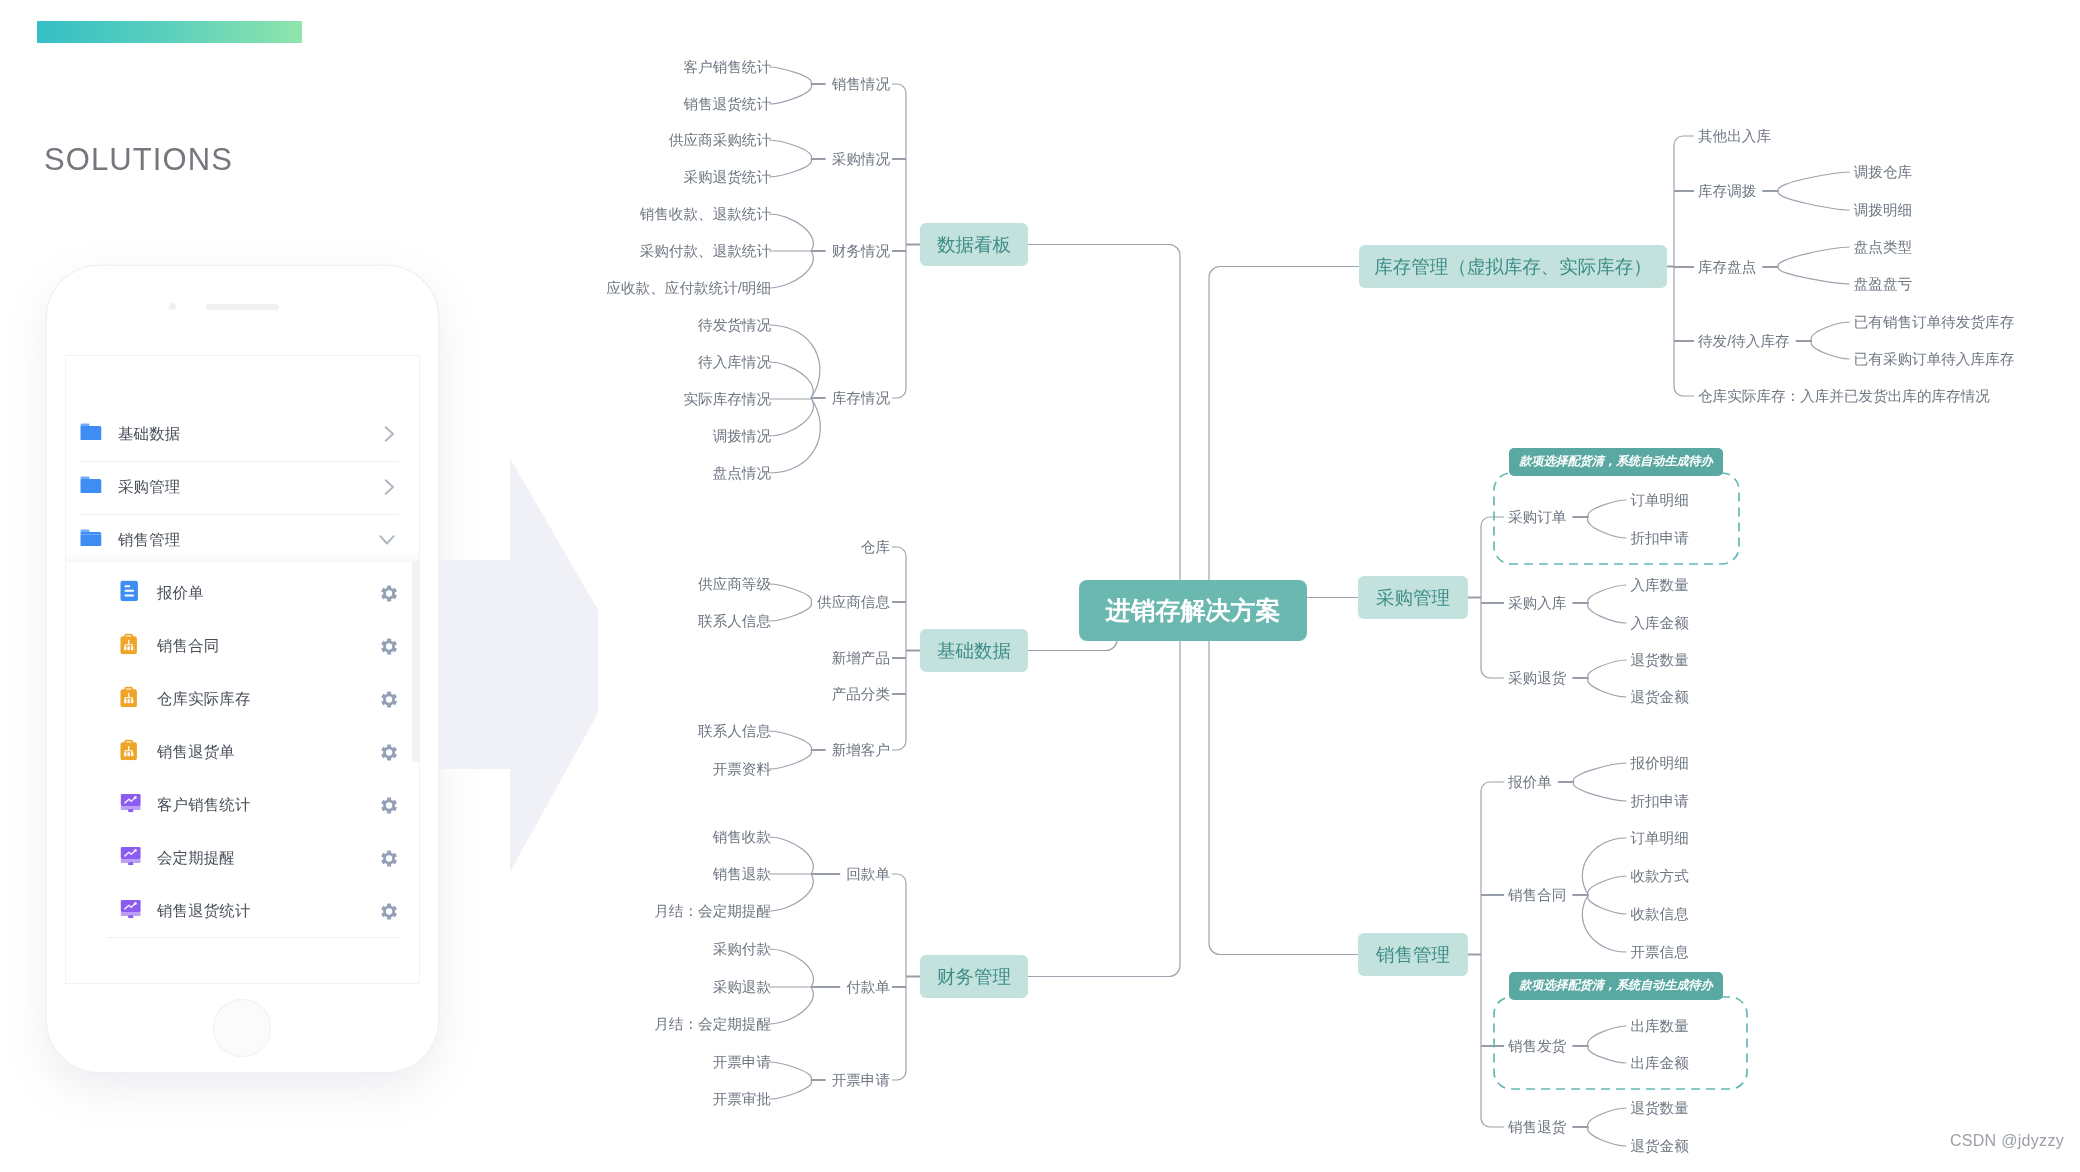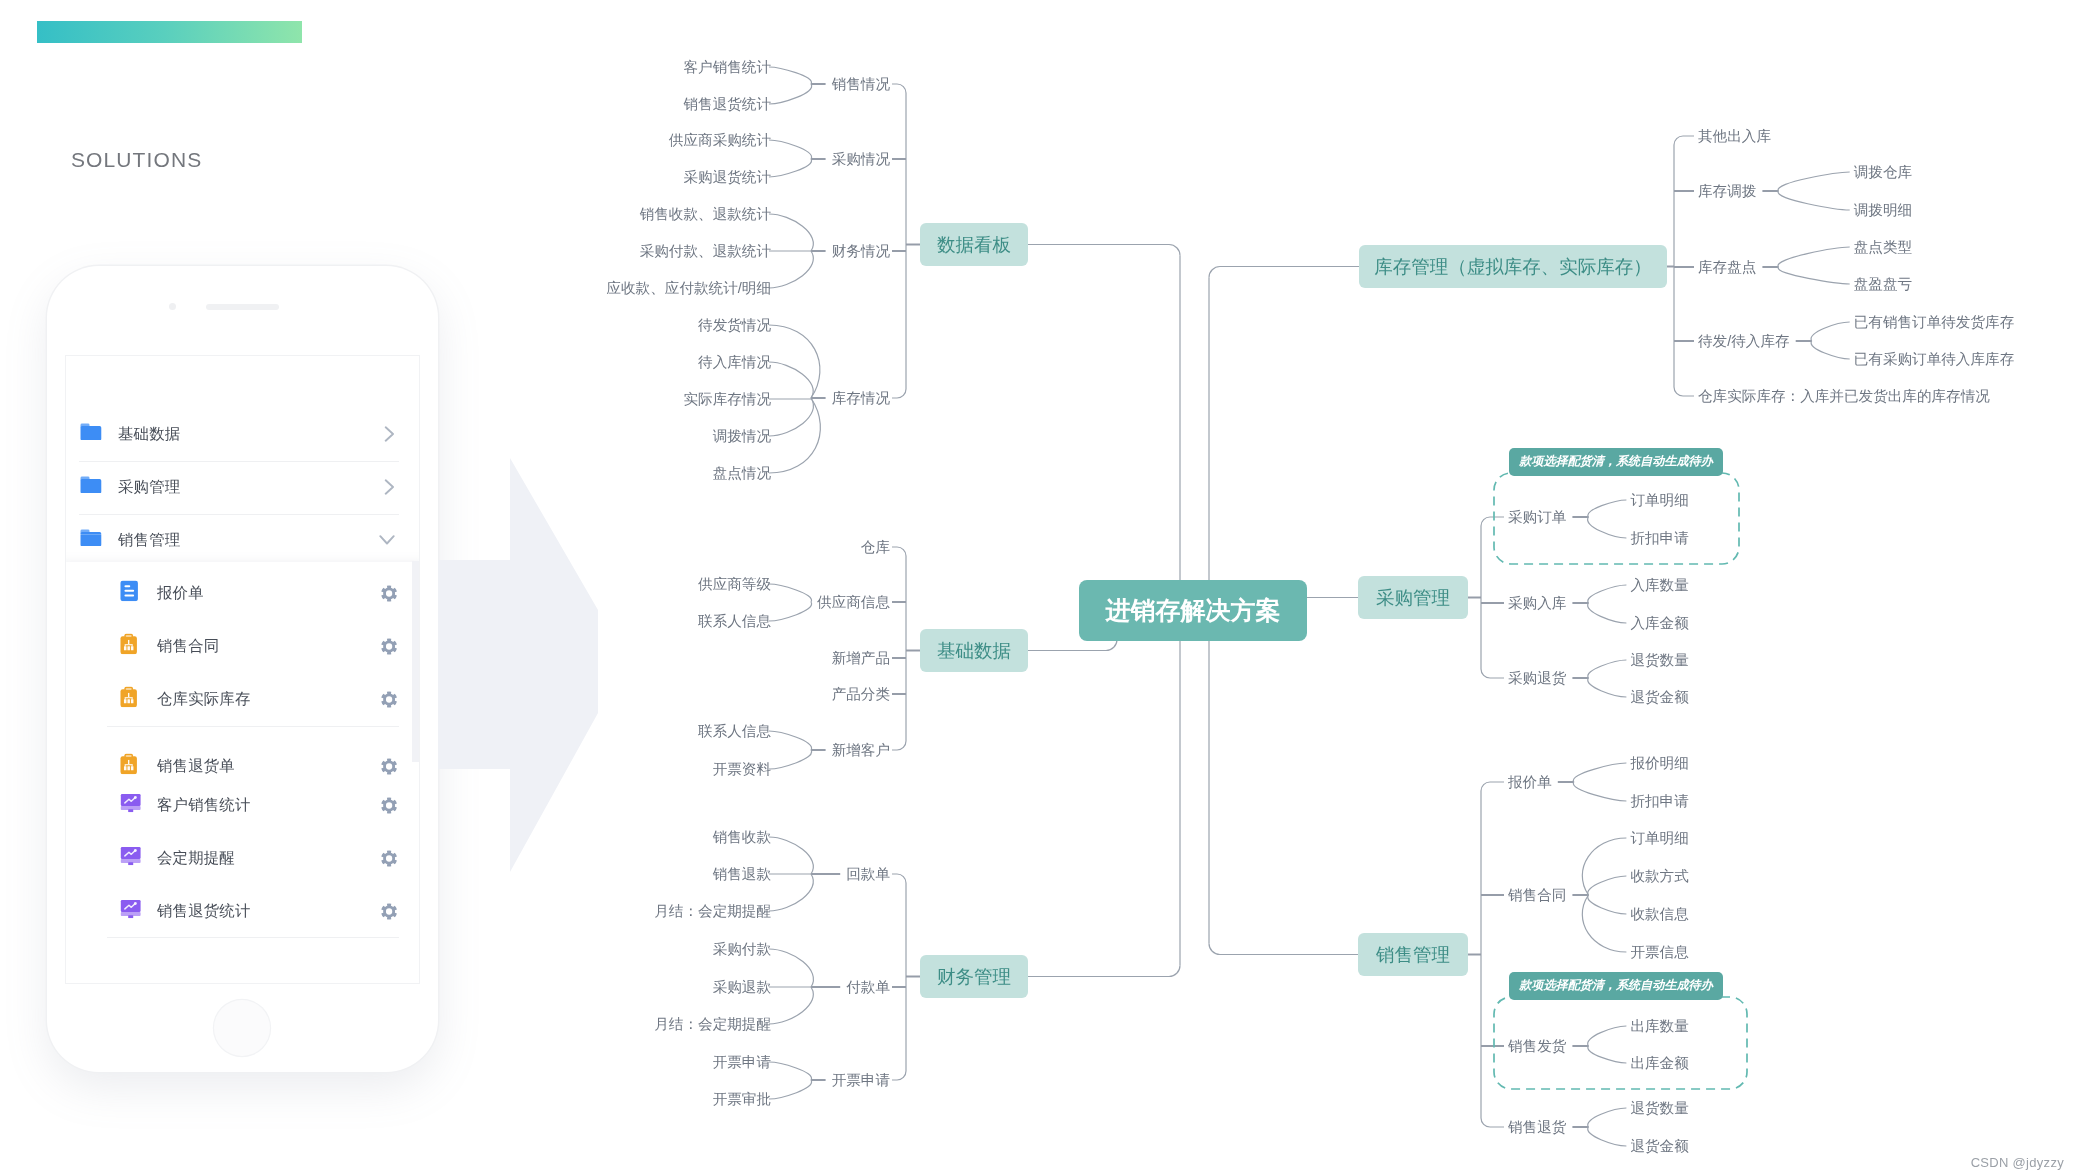--- a/index.html
+++ b/index.html
@@ -5,22 +5,22 @@
 <style>
 html,body{margin:0;padding:0;background:#fff;}
 body{width:2080px;height:1172px;font-family:"Liberation Sans",sans-serif;overflow:hidden;position:relative;}
 #stage{position:absolute;left:0;top:0;width:2080px;height:1172px;background:#fff;}
 
 
 #accent-bar{position:absolute;left:37px;top:21px;width:265px;height:22px;
   background:linear-gradient(90deg,#35bfc6 0%,#59cfbe 48%,#8fe5ab 100%);}
 #page-title{position:absolute;left:36px;top:60px;font-size:63px;line-height:76px;color:#4ec7c0;
   letter-spacing:0px;font-weight:400;white-space:nowrap;}
-#page-subtitle{position:absolute;left:44px;top:144px;font-size:21px;line-height:32px;color:#74777d;
-  letter-spacing:1.1px;font-weight:400;white-space:nowrap;margin-left:27px;}
+#page-subtitle{position:absolute;left:44px;top:144px;font-size:31px;line-height:32px;color:#74777d;
+  letter-spacing:1.1px;font-weight:400;white-space:nowrap;}
 
 
 #phone{position:absolute;left:47px;top:266px;width:391px;height:806px;border-radius:52px;
   background:#fff;box-shadow:0 0 0 1.4px #f0f1f3, 0 16px 44px rgba(125,135,155,.15);}
 #phone-speaker{position:absolute;left:159px;top:38px;width:73px;height:6px;
   border-radius:3px;background:#f0f1f3;}
 #phone-camera{position:absolute;left:122px;top:37px;width:7px;height:7px;border-radius:50%;background:#eff0f2;}
 #phone-home{position:absolute;left:167px;top:734px;width:56px;height:56px;
   border-radius:50%;background:#fbfbfc;box-shadow:0 0 0 1.2px #f2f3f5;}
 #phone-screen{position:absolute;left:18px;top:89px;width:355px;height:629px;background:#fff;
@@ -43,21 +43,21 @@
 .sep.lvl1{left:13px;width:320px;}
 .sep.lvl2{left:41px;width:292px;}
 #hl-shadow{position:absolute;left:-6px;top:206px;width:365px;height:201px;
   box-shadow:0 0 10px rgba(120,132,155,.13);background:#fff;}
 #hl-edge{position:absolute;left:412px;top:561px;width:7px;height:201px;background:#f1f2f6;}
 
 
 #arrow{position:absolute;left:438px;top:450px;}
 
 
-#wm{position:absolute;right:16px;bottom:2px;font-size:13px;color:#9ba0a7;letter-spacing:.3px;}
+#wm{position:absolute;right:16px;bottom:22px;font-size:16px;color:#9ba0a7;letter-spacing:.3px;}
 
 
 #mindmap{position:absolute;left:0;top:0;width:2080px;height:1172px;}
 #mindmap text{font-family:"Liberation Sans",sans-serif;}
 .nd{font-size:14.6px;fill:#6e7682;}
 .brt{font-size:18.5px;fill:#3d8d86;}
 .rtt{font-size:25px;fill:#ffffff;font-weight:bold;}
 .bdg{font-size:12.1px;fill:#ffffff;font-weight:bold;font-style:italic;}
 .ln{fill:none;stroke:#9ba3ae;stroke-width:1.2;}
 .lnm{fill:none;stroke:#969da9;stroke-width:2;}
@@ -152,21 +152,21 @@
               <rect x="4.1" y="13.4" width="2.6" height="4.0" rx=".3" fill="#fff" opacity=".95"></rect>
               <rect x="7.7" y="13.4" width="2.6" height="4.0" rx=".3" fill="#fff" opacity=".95"></rect>
               <rect x="11.3" y="13.4" width="2.6" height="4.0" rx=".3" fill="#fff" opacity=".95"></rect>
             </svg></span>
         <span class="mlabel">仓库实际库存</span>
         <span class="mend"><svg viewBox="0 0 18 18" width="16.2" height="18.8">
               <path fill-rule="evenodd" d="M6.58,0.33 A9.00,9.00 0 0 1 11.42,0.33 L11.04,2.72 A6.60,6.60 0 0 1 13.42,4.10 L15.30,2.57 A9.00,9.00 0 0 1 17.72,6.76 L15.46,7.63 A6.60,6.60 0 0 1 15.46,10.37 L17.72,11.24 A9.00,9.00 0 0 1 15.30,15.43 L13.42,13.90 A6.60,6.60 0 0 1 11.04,15.28 L11.42,17.67 A9.00,9.00 0 0 1 6.58,17.67 L6.96,15.28 A6.60,6.60 0 0 1 4.58,13.90 L2.70,15.43 A9.00,9.00 0 0 1 0.28,11.24 L2.54,10.37 A6.60,6.60 0 0 1 2.54,7.63 L0.28,6.76 A9.00,9.00 0 0 1 2.70,2.57 L4.58,4.10 A6.60,6.60 0 0 1 6.96,2.72 Z M12.5,9 a3.5,3.5 0 1 0 -7.0,0 a3.5,3.5 0 1 0 7.0,0 Z" fill="#93a0b5"></path>
             </svg></span>
       </div>
       <div class="sep lvl2" style="top:370px"></div>
-      <div class="menu-row lvl2" style="top:384px;height:53px">
+      <div class="menu-row lvl2" style="top:370px;height:53px">
         <span class="mico"><svg viewBox="0 0 18 22" width="17.4" height="21.3">
               <rect x="0.5" y="3.1" width="17" height="18.4" rx="2.3" fill="#f0a427"></rect>
               <rect x="4.6" y="0.4" width="8.8" height="4.6" rx="1.6" fill="#f0a427"></rect>
               <rect x="5.9" y="1.7" width="6.2" height="2.0" rx="1.0" fill="#fff" opacity=".5"></rect>
               <rect x="8.3" y="6.8" width="1.4" height="4.4" fill="#fff" opacity=".95"></rect>
               <rect x="4.8" y="11.2" width="8.4" height="1.1" fill="#fff" opacity=".95"></rect>
               <rect x="4.8" y="12.3" width="1.3" height="1.1" fill="#fff" opacity=".95"></rect>
               <rect x="11.9" y="12.3" width="1.3" height="1.1" fill="#fff" opacity=".95"></rect>
               <rect x="4.1" y="13.4" width="2.6" height="4.0" rx=".3" fill="#fff" opacity=".95"></rect>
               <rect x="7.7" y="13.4" width="2.6" height="4.0" rx=".3" fill="#fff" opacity=".95"></rect>

